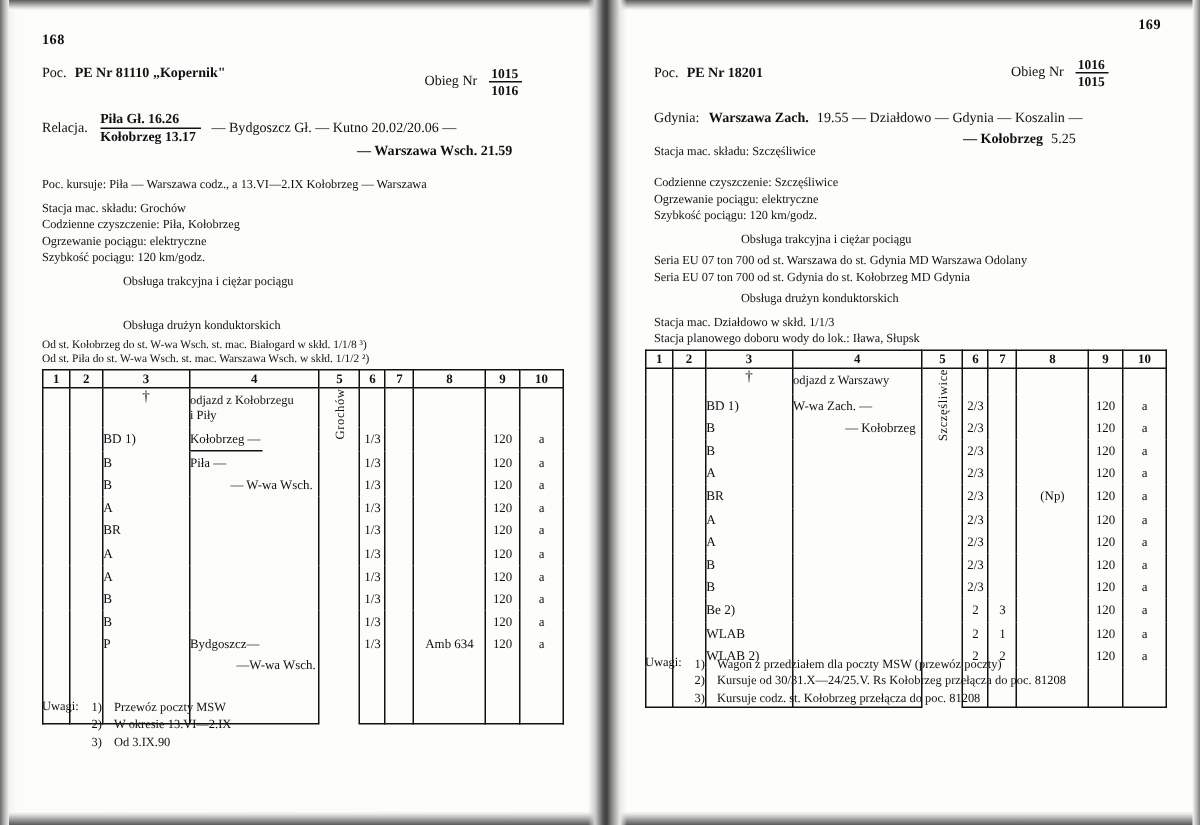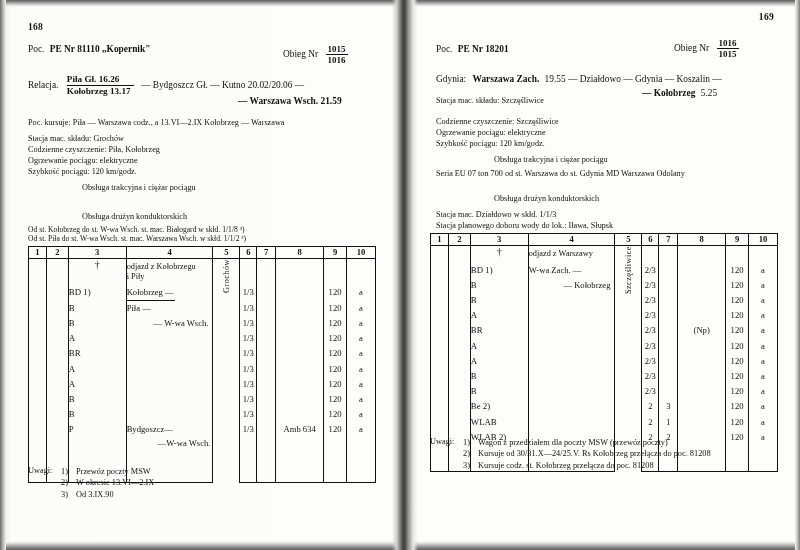--- a/index.html
+++ b/index.html
@@ -329,20 +329,21 @@
       <span style="margin-left:3px;">5.25</span>
     </div>
 
     <div class="ln sm" style="left:30px;top:96px;">Stacja mac. składu: Szczęśliwice</div>
     <div class="ln sm" style="left:30px;top:117px;">Codzienne czyszczenie: Szczęśliwice</div>
     <div class="ln sm" style="left:30px;top:128px;">Ogrzewanie pociągu: elektryczne</div>
     <div class="ln sm" style="left:30px;top:139px;">Szybkość pociągu: 120 km/godz.</div>
 
     <div class="ln sm" style="left:88px;top:155px;">Obsługa trakcyjna i ciężar pociągu</div>
     <div class="ln sm" style="left:30px;top:169px;">Seria EU 07 ton 700 od st. Warszawa do st. Gdynia MD Warszawa Odolany</div>
+    <div class="ln sm" style="left:30px;top:180px;">Seria EU 07 ton 700 od st. Gdynia do st. Kołobrzeg MD Gdynia</div>
 
     <div class="ln sm" style="left:88px;top:194px;">Obsługa drużyn konduktorskich</div>
     <div class="ln sm" style="left:30px;top:210px;">Stacja mac. Działdowo w skłd. 1/1/3</div>
     <div class="ln sm" style="left:30px;top:221px;">Stacja planowego doboru wody do lok.: Iława, Słupsk</div>
 
     <table class="tbl" id="right-table" style="left:24px;top:233px;width:348px;">
       <colgroup>
         <col style="width:18px">
           <col style="width:22px">
           <col style="width:58px">

